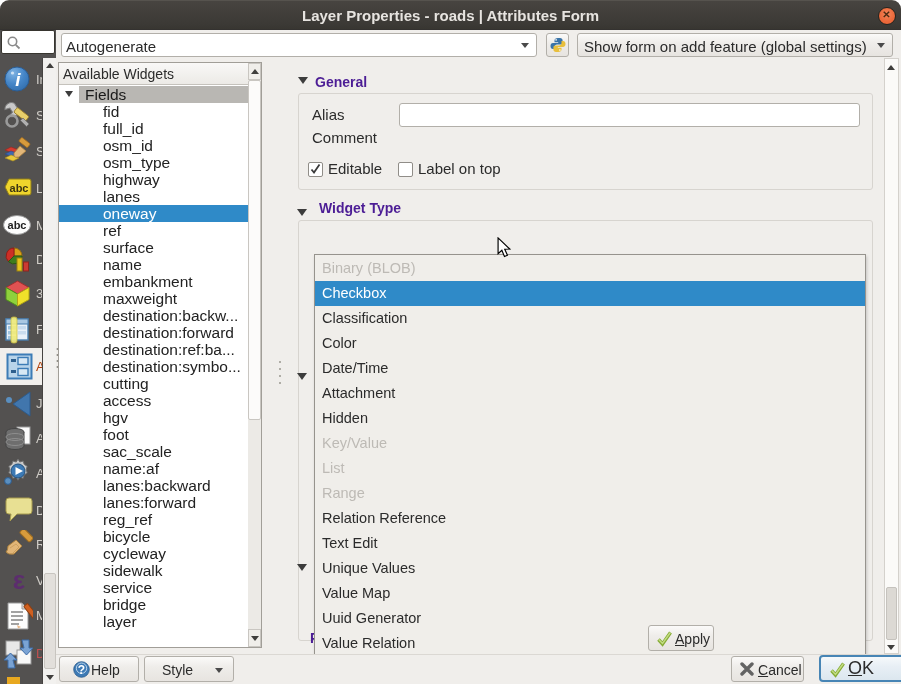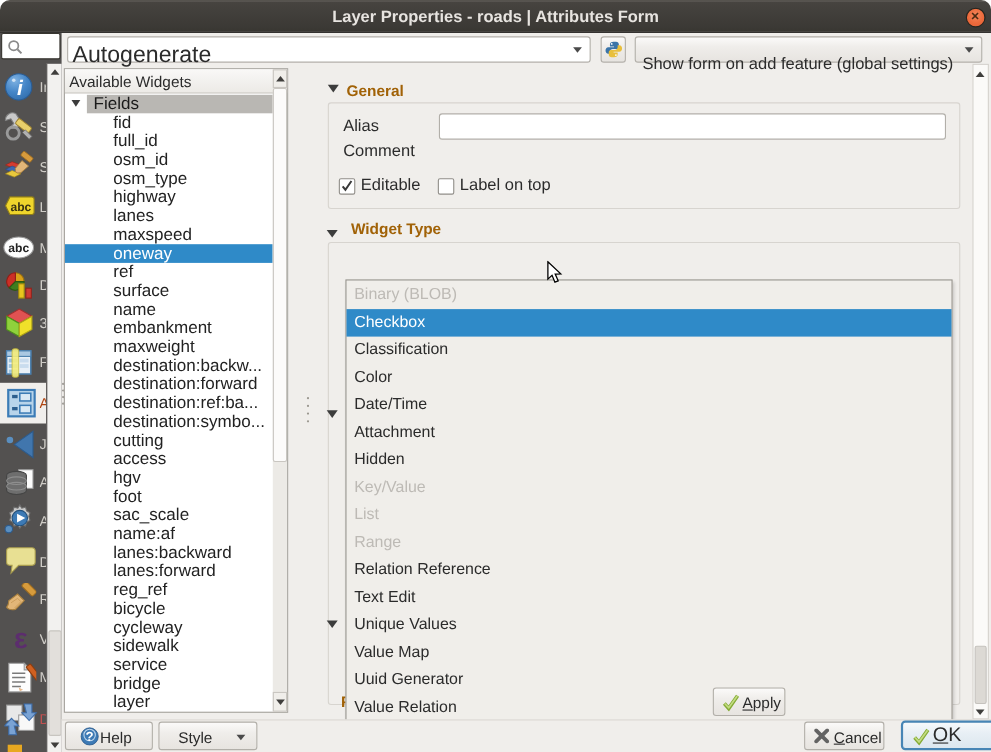--- a/index.html
+++ b/index.html
@@ -19,21 +19,21 @@
 
 #strip { position:absolute; left:0; top:30px; width:56px; height:654px; background:#535150; }
 #searchbox { position:absolute; left:1px; top:30px; width:54px; height:24px; background:#ffffff; border:1px solid #37352f; border-radius:2px; }
 
 #lsb { position:absolute; left:42px; top:58px; width:14px; height:626px; background:#f2f1ef; border-left:1px solid #454341; }
 #lsb .thumb { position:absolute; left:1px; top:515px; width:12px; height:96px; background:#e2dfdb; border:1px solid #c8c5c0; border-radius:2px; }
 .tup { position:absolute; width:0; height:0; border-left:4.5px solid transparent; border-right:4.5px solid transparent; border-bottom:5px solid #3f3e3c; }
 .tdn { position:absolute; width:0; height:0; border-left:4.5px solid transparent; border-right:4.5px solid transparent; border-top:5px solid #3f3e3c; }
 .frame { position:absolute; border:1px solid #d7d4cf; border-radius:3px; }
 .tri { position:absolute; width:0; height:0; border-left:5px solid transparent; border-right:5px solid transparent; border-top:7px solid #3c3c3c; }
-.seclabel { position:absolute; font-size:14px; font-weight:bold; color:#a16207; }
+.seclabel { position:absolute; font-size:14px; font-weight:bold; color:#4c1d95; }
 .combo { position:absolute; height:24px; border:1px solid #b2afa9; border-radius:3px; font-size:14px; color:#2b2b2b; }
 .combo .arrow { position:absolute; right:7px; top:9px; width:0; height:0; border-left:4px solid transparent; border-right:4px solid transparent; border-top:5px solid #4a4a4a; }
 .btn { position:absolute; height:26px; border:1px solid #b2afa9; border-radius:3px;
   background:linear-gradient(#fbfaf9,#efedea 40%,#e7e4e0); font-size:14px; color:#2b2b2b; }
 
 #treepanel { position:absolute; left:58px; top:62px; width:204px; height:586px; background:#ffffff; border:1px solid #a19e98; }
 #treeheader { position:absolute; left:0; top:0; width:202px; height:22px; background:linear-gradient(#f9f8f7,#eceae6); border-bottom:1px solid #c5c2bc; font-size:14px; color:#2b2b2b; padding:3px 0 0 4px; }
 #treerows { position:absolute; left:0; top:23px; width:189px; height:561px; overflow:hidden; font-size:15.5px; color:#222; }
 .trow { height:17px; line-height:17px; padding-left:44px; white-space:pre; }
 #tsb { position:absolute; left:189px; top:0; width:13px; height:584px; background:#eceae6; }
@@ -214,51 +214,50 @@
   </div>
 
   <svg class="abs" style="left:56px;top:347px" width="3" height="24" viewBox="0 0 3 24">
     <circle cx="1.5" cy="2" r="1" fill="#8a8781"></circle>
       <circle cx="1.5" cy="8" r="1" fill="#8a8781"></circle>
     <circle cx="1.5" cy="14" r="1" fill="#8a8781"></circle>
       <circle cx="1.5" cy="20" r="1" fill="#8a8781"></circle>
   </svg>
 
   <div class="combo" style="left:61px;top:33px;width:476px;background:#ffffff;">
-    <div style="padding:4px 0 0 4px;font-size:21px;">Autogenerate</div>
+    <div style="padding:4px 0 0 4px;font-size:15px;">Autogenerate</div>
       <div class="arrow"></div>
   </div>
   <div class="btn" style="left:546px;top:33px;width:23px;height:24px;">
     <svg class="abs" style="left:3px;top:3px" width="16" height="16" viewBox="0 0 16 16">
       <path d="M8,1 c-2.5,0 -3.5,1 -3.5,2.5 v1.8 h3.7 v0.7 h-5.2 c-1.6,0 -2.5,1.2 -2.5,2.9 c0,1.7 0.9,3 2.5,3 h1.5 v-1.9 c0-1.3 1.1-2.4 2.5-2.4 h3.6 c1.2,0 2-0.9 2-2.1 v-2 c0-1.4 -1-2.5 -2.6,-2.5 z" fill="#3a74a8"></path>
       <circle cx="6.1" cy="2.9" r="0.8" fill="#fff"></circle>
       <path d="M8,15 c2.5,0 3.5,-1 3.5,-2.5 v-1.8 h-3.7 v-0.7 h5.2 c1.6,0 2.5,-1.2 2.5,-2.9 c0,-1.7 -0.9,-3 -2.5,-3 h-1.5 v1.9 c0,1.3 -1.1,2.4 -2.5,2.4 h-3.6 c-1.2,0 -2,0.9 -2,2.1 v2 c0,1.4 1,2.5 2.6,2.5 z" fill="#e8bf3c"></path>
       <circle cx="9.9" cy="13.1" r="0.8" fill="#fff"></circle>
     </svg>
   </div>
   <div class="combo" style="left:577px;top:33px;width:316px;background:linear-gradient(#fbfaf9,#efedea 40%,#e7e4e0);">
-    <div style="padding:4px 0 0 6px;font-size:15px;margin-top:12px;">Show form on add feature (global settings)</div>
+    <div style="padding:4px 0 0 6px;font-size:15px;">Show form on add feature (global settings)</div>
       <div class="arrow"></div>
   </div>
 
   <div id="treepanel">
     <div id="treeheader">Available Widgets</div>
     <div id="treerows">
       <div style="height:17px;line-height:17px;position:relative;">
         <div style="position:absolute;left:20px;top:0;width:169px;height:17px;background:#b9b7b3;"></div>
         <div style="position:absolute;left:6px;top:5px;width:0;height:0;border-left:4.5px solid transparent;border-right:4.5px solid transparent;border-top:6px solid #3c3c3c;"></div>
         <div style="position:absolute;left:26px;top:0;line-height:17px;color:#1a1a1a;">Fields</div>
       </div>
       <div class="trow">fid</div>
       <div class="trow">full_id</div>
       <div class="trow">osm_id</div>
       <div class="trow">osm_type</div>
       <div class="trow">highway</div>
       <div class="trow">lanes</div>
-      <div class="trow">maxspeed</div>
       <div class="trow" style="background:#2f8ac8;color:#fff;">oneway</div>
       <div class="trow">ref</div>
       <div class="trow">surface</div>
       <div class="trow">name</div>
       <div class="trow">embankment</div>
       <div class="trow">maxweight</div>
       <div class="trow">destination:backw...</div>
       <div class="trow">destination:forward</div>
       <div class="trow">destination:ref:ba...</div>
       <div class="trow">destination:symbo...</div>

